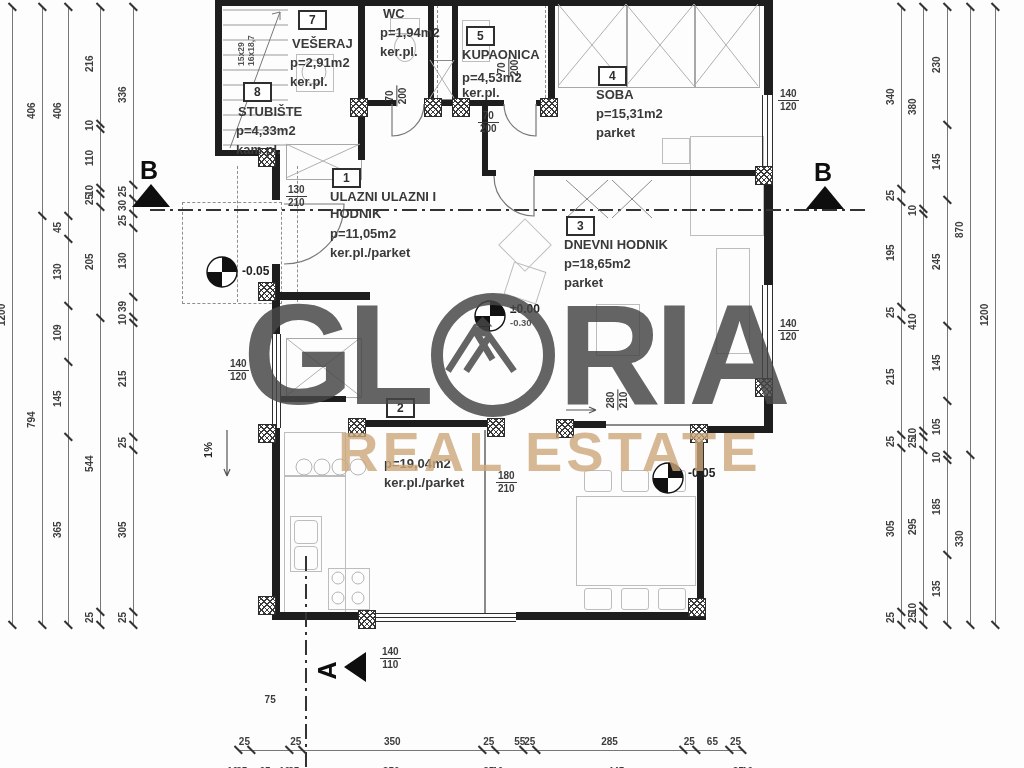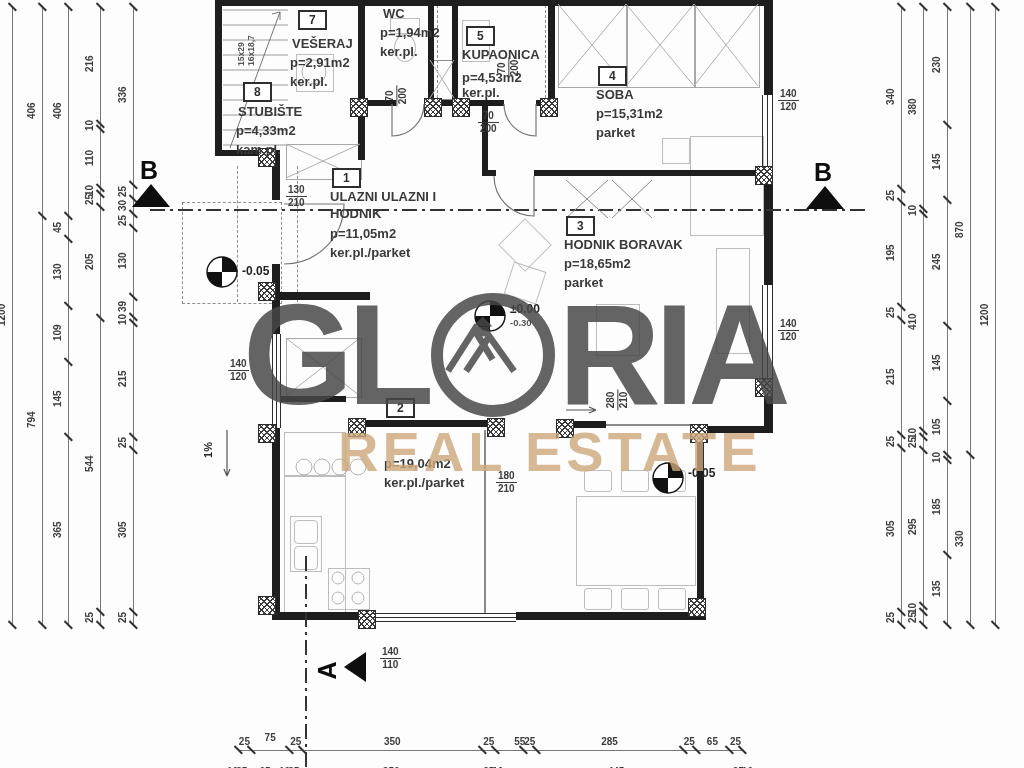--- a/index.html
+++ b/index.html
@@ -198,21 +198,21 @@
   <div class="lbl" style="left:330px;top:189px;width:170px">ULAZNI ULAZNI I
 HODNIK</div>
   <div class="lbl" style="left:330px;top:226px">p=11,05m2</div>
   <div class="lbl" style="left:330px;top:245px">ker.pl./parket</div>
 
   <div class="numbox" style="left:386px;top:398px">2</div>
   <div class="lbl" style="left:384px;top:456px">p=19,04m2</div>
   <div class="lbl" style="left:384px;top:475px">ker.pl./parket</div>
 
   <div class="numbox" style="left:566px;top:216px">3</div>
-  <div class="lbl" style="left:564px;top:237px;width:180px">HODNIK BORAVAK</div>
+  <div class="lbl" style="left:564px;top:237px;width:180px">DNEVNI HODNIK</div>
   <div class="lbl" style="left:564px;top:256px">p=18,65m2</div>
   <div class="lbl" style="left:564px;top:275px">parket</div>
 
   <div class="numbox" style="left:598px;top:66px">4</div>
   <div class="lbl" style="left:596px;top:87px">SOBA</div>
   <div class="lbl" style="left:596px;top:106px">p=15,31m2</div>
   <div class="lbl" style="left:596px;top:125px">parket</div>
 
   <div class="numbox" style="left:466px;top:26px">5</div>
   <div class="lbl" style="left:462px;top:47px">KUPAONICA</div>
@@ -434,21 +434,21 @@
       <div class="dim-lbl" style="left: 954px; top: 519.025px; height: 40px; display: flex; align-items: center; justify-content: center; writing-mode: vertical-rl; transform: rotate(180deg);">330</div>
       <div class="dim-tick" style="left: 965px; top: 624px;"></div>
       <div class="dim-base" style="left: 995px; top: 6px; width: 1px; height: 618px;"></div>
       <div class="dim-tick" style="left: 990px; top: 6px;"></div>
       <div class="dim-lbl" style="left: 979px; top: 295px; height: 40px; display: flex; align-items: center; justify-content: center; writing-mode: vertical-rl; transform: rotate(180deg);">1200</div>
       <div class="dim-tick" style="left: 990px; top: 624px;"></div>
       <div class="dim-base" style="left: 238px; top: 750px; width: 504px; height: 1px;"></div>
       <div class="dim-tick" style="left: 233px; top: 749px;"></div>
       <div class="dim-lbl" style="left: 224.429px; top: 736px; width: 40px;">25</div>
       <div class="dim-tick" style="left: 245.857px; top: 749px;"></div>
-      <div class="dim-lbl" style="left: 250.143px; top: 732px; width: 40px;">75</div>
+      <div class="dim-lbl" style="left: 250.143px; top: 694px; width: 40px;">75</div>
       <div class="dim-tick" style="left: 284.429px; top: 749px;"></div>
       <div class="dim-lbl" style="left: 275.857px; top: 736px; width: 40px;">25</div>
       <div class="dim-tick" style="left: 297.286px; top: 749px;"></div>
       <div class="dim-lbl" style="left: 372.286px; top: 736px; width: 40px;">350</div>
       <div class="dim-tick" style="left: 477.286px; top: 749px;"></div>
       <div class="dim-lbl" style="left: 468.714px; top: 736px; width: 40px;">25</div>
       <div class="dim-tick" style="left: 490.143px; top: 749px;"></div>
       <div class="dim-lbl" style="left: 489.286px; top: 736px; width: 61px;">55</div>
       <div class="dim-tick" style="left: 518.429px; top: 749px;"></div>
       <div class="dim-lbl" style="left: 509.857px; top: 736px; width: 40px;">25</div>

